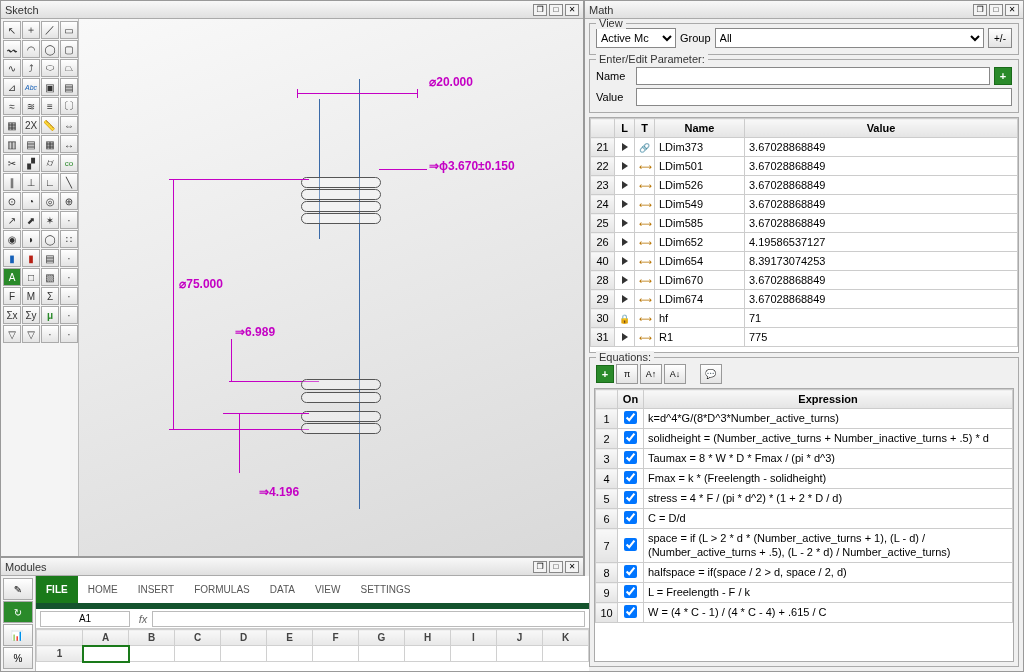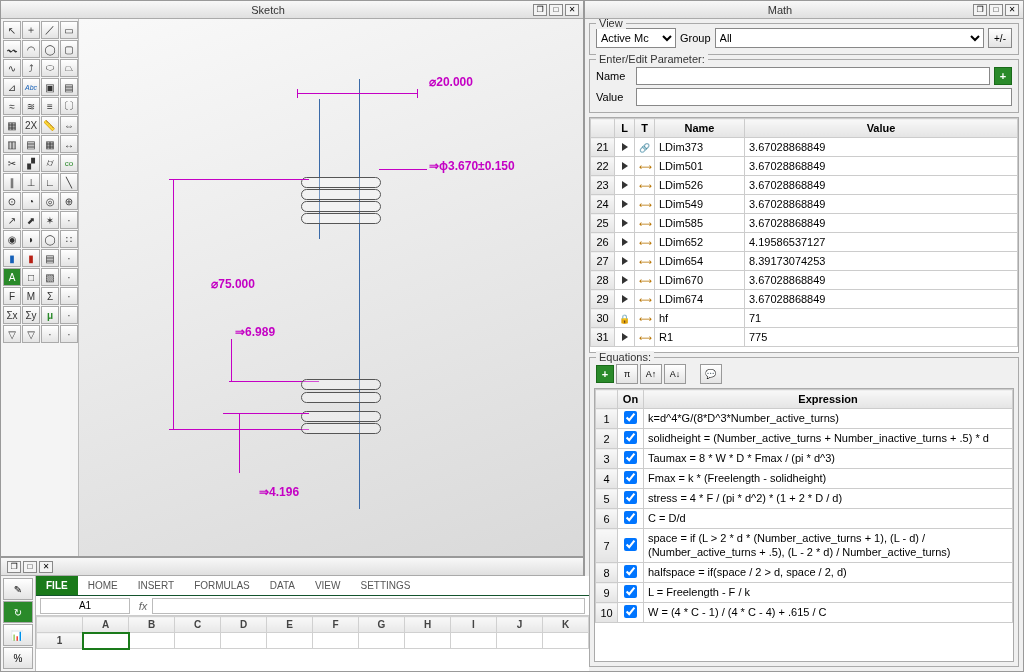--- a/index.html
+++ b/index.html
@@ -2,21 +2,21 @@
 <html><head>
 <meta charset="utf-8">
 <style>
 * { box-sizing: border-box; margin: 0; padding: 0; font-family: Arial, sans-serif; font-size: 11px; }
 html, body { width: 1024px; height: 672px; overflow: hidden; background: #e8e8e8; }
 .app { display: grid; grid-template-columns: 584px 440px; grid-template-rows: 557px 115px; height: 672px; }
 
 
 .panel { border: 1px solid #999; background: #f0f0f0; display: flex; flex-direction: column; }
 .panel-titlebar { height: 18px; background: linear-gradient(#f8f8f8,#e0e0e0); border-bottom: 1px solid #aaa; display: flex; align-items: center; padding: 0 4px; }
-.panel-titlebar .title { font-weight: normal; color: #333; flex: 1; text-align: center; }
+.panel-titlebar .title { font-weight: normal; color: #333; flex: 1; }
 .panel-titlebar .wbtn { width: 14px; height: 12px; border: 1px solid #888; background: #f4f4f4; margin-left: 2px; display: flex; align-items: center; justify-content: center; font-size: 8px; cursor: pointer; }
 
 
 .sketch { grid-column: 1; grid-row: 1; display: flex; flex-direction: column; }
 .sketch-body { flex: 1; display: flex; }
 .toolpalette { width: 78px; background: #f4f4f4; border-right: 1px solid #bbb; display: grid; grid-template-columns: repeat(4, 18px); grid-auto-rows: 18px; gap: 1px; padding: 2px; align-content: start; }
 .toolbtn { width: 18px; height: 18px; border: 1px solid #aaa; background: linear-gradient(#fff,#e4e4e4); display: flex; align-items: center; justify-content: center; font-size: 10px; color: #333; cursor: pointer; }
 .canvas { flex: 1; background: linear-gradient(160deg,#f9f9f9,#d9d9d9); position: relative; overflow: hidden; }
 .dim { position: absolute; color: #c400c4; font-size: 12px; font-weight: bold; white-space: nowrap; }
 .dimline { position: absolute; background: #c400c4; }
@@ -62,21 +62,21 @@
 .eqgrid col.c-num { width: 22px; }
 .eqgrid col.c-on { width: 26px; }
 .eqgrid td.expr { white-space: normal; line-height: 1.2; }
 
 
 .modules { grid-column: 1; grid-row: 2; display: flex; flex-direction: column; }
 .modules-body { flex: 1; display: flex; }
 .modside { width: 36px; background: #f4f4f4; border-right: 1px solid #bbb; display: flex; flex-direction: column; gap: 1px; padding: 2px; }
 .modside .mbtn { width: 30px; height: 22px; border: 1px solid #aaa; background: linear-gradient(#fff,#e4e4e4); display: flex; align-items: center; justify-content: center; font-size: 10px; cursor: pointer; }
 .ss { flex: 1; display: flex; flex-direction: column; background: #fff; }
-.ribbon { height: 20px; display: flex; align-items: stretch; border-bottom: 1px solid #14532d; }
+.ribbon { height: 33px; display: flex; align-items: stretch; border-bottom: 6px solid #14532d; }
 .ribbon .filebtn { background: #1a7a1a; color: #fff; padding: 0 10px; display: flex; align-items: center; font-weight: bold; font-size: 10px; }
 .ribbon .tab { padding: 0 10px; display: flex; align-items: center; color: #555; font-size: 10px; cursor: pointer; }
 .formula-row { height: 20px; display: flex; align-items: center; border-bottom: 1px solid #ccc; }
 .formula-row .cellref { width: 90px; border: 1px solid #bbb; margin: 0 4px; height: 16px; text-align: center; font-size: 10px; background: #fff; }
 .formula-row .fx { width: 18px; text-align: center; color: #666; font-style: italic; }
 .formula-row .finput { flex: 1; height: 16px; border: 1px solid #bbb; margin-right: 4px; background: #fff; }
 .ssgrid { flex: 1; overflow: auto; }
 .ssgrid table { border-collapse: collapse; }
 .ssgrid th, .ssgrid td { border: 1px solid #d0d0d0; height: 16px; min-width: 46px; font-size: 10px; background: #fff; }
 .ssgrid th { background: linear-gradient(#f8f8f8,#e8e8e8); color: #444; }
@@ -186,21 +186,21 @@
         <div class="dim" style="left:350px; top:140px;">⇒ϕ3.670±0.150</div>
 
         <div class="coil" style="left:222px; top:158px; width:80px;"></div>
         <div class="coil" style="left:222px; top:170px; width:80px;"></div>
         <div class="coil" style="left:222px; top:182px; width:80px;"></div>
         <div class="coil" style="left:222px; top:194px; width:80px;"></div>
 
         <div class="dimline" style="left:94px; top:160px; width:1px; height:250px;"></div>
         <div class="dimline" style="left:90px; top:160px; width:140px; height:1px;"></div>
         <div class="dimline" style="left:90px; top:410px; width:140px; height:1px;"></div>
-        <div class="dim" style="left:100px; top:258px;margin-left:32px;">⌀75.000</div>
+        <div class="dim" style="left:100px; top:258px;">⌀75.000</div>
 
         <div class="dim" style="left:156px; top:306px;">⇒6.989</div>
         <div class="dimline" style="left:150px; top:362px; width:90px; height:1px;"></div>
         <div class="dimline" style="left:152px; top:320px; width:1px; height:42px;"></div>
 
         <div class="coil" style="left:222px; top:360px; width:80px;"></div>
         <div class="coil" style="left:222px; top:373px; width:80px;"></div>
         <div class="coil" style="left:222px; top:392px; width:80px;"></div>
         <div class="coil" style="left:222px; top:404px; width:80px;"></div>
 
@@ -297,21 +297,21 @@
                 <td>3.67028868849</td>
               </tr>
               <tr>
                 <td class="rownum">26</td>
                 <td class="icon"><span class="arrow-r"></span></td>
                 <td class="icon"><span class="dimico">⟷</span></td>
                 <td>LDim652</td>
                 <td>4.19586537127</td>
               </tr>
               <tr>
-                <td class="rownum">27</td>
+                <td class="rownum">40</td>
                 <td class="icon"><span class="arrow-r"></span></td>
                 <td class="icon"><span class="dimico">⟷</span></td>
                 <td>LDim654</td>
                 <td>8.39173074253</td>
               </tr>
               <tr>
                 <td class="rownum">28</td>
                 <td class="icon"><span class="arrow-r"></span></td>
                 <td class="icon"><span class="dimico">⟷</span></td>
                 <td>LDim670</td>
@@ -419,20 +419,21 @@
                 </tr>
               </tbody>
           </table>
         </div>
       </div>
     </div>
   </div>
 
   <div class="panel modules">
     <div class="panel-titlebar">
+      <span class="title">Modules</span>
       <span class="wbtn">❐</span>
       <span class="wbtn">□</span>
       <span class="wbtn">✕</span>
     </div>
     <div class="modules-body">
       <div class="modside">
         <span class="mbtn">✎</span>
         <span class="mbtn" style="background:#2a8a2a;color:#fff;">↻</span>
         <span class="mbtn">📊</span>
         <span class="mbtn">%</span>

